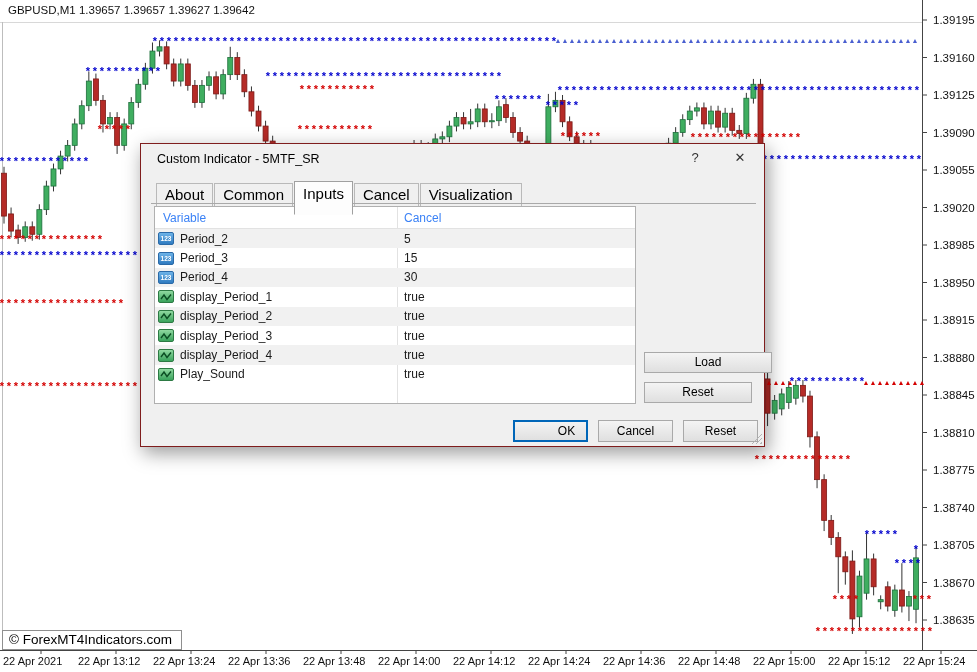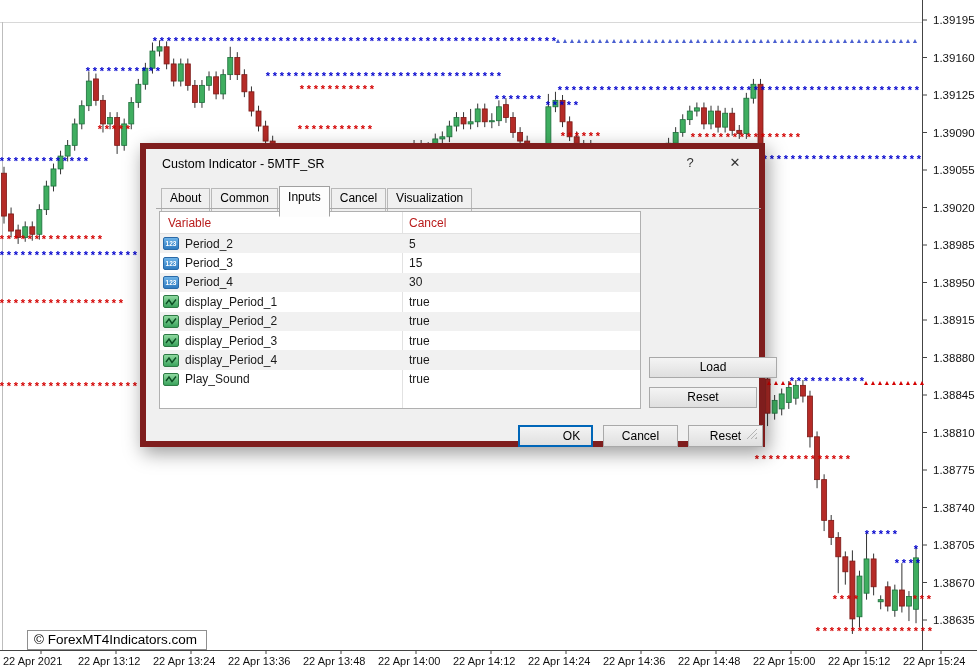--- a/index.html
+++ b/index.html
@@ -2,43 +2,43 @@
 <html><head>
 <meta charset="utf-8">
 <style>
   html,body{margin:0;padding:0;background:#fff;}
   #stage{position:relative;width:977px;height:672px;background:#fff;overflow:hidden;
          font-family:"Liberation Sans",sans-serif;}
   #chart-svg{position:absolute;left:0;top:0;}
   #chart-svg text{font-family:"Liberation Sans",sans-serif;}
   #ohlc-title{position:absolute;left:8px;top:4px;font-size:11.5px;color:#111;z-index:2;}
   #watermark{position:absolute;left:2px;top:630px;background:#fff;border:1px solid #8f8f8f;
-             padding:1px 9px 2px 6px;font-size:13.5px;color:#000;z-index:2;margin-left:25px;}
+             padding:1px 9px 2px 6px;font-size:13.5px;color:#000;z-index:2;}
   
   #dialog{position:absolute;left:140px;top:143px;width:625px;height:304px;background:#f0f0f0;
-          border:6px solid #7f1d1d;box-shadow:3px 6px 18px rgba(0,0,0,.40);z-index:10;
+          border:1px solid #7f1d1d;box-shadow:3px 6px 18px rgba(0,0,0,.40);z-index:10;
           font-size:12px;color:#000;box-sizing:border-box;}
   #dlg-titlebar{position:relative;height:30px;}
   #dlg-title{position:absolute;left:16px;top:8px;font-size:12.5px;}
   .dlg-sysbtn{position:absolute;top:6px;width:22px;height:18px;text-align:center;
               font-size:13px;color:#333;cursor:default;}
   #dlg-help{right:58px;}
   #dlg-close{right:13px;}
   
   #tabs{position:absolute;left:15px;top:38px;height:19px;}
   .tab{display:inline-block;padding:2px 8px 12px 8px;margin-right:1px;border:1px solid #b9b9b9;
-       border-bottom:1px solid #a9a9a9;background:#f0f0f0;font-size:12px;position:relative;}
+       border-bottom:1px solid #a9a9a9;background:#f0f0f0;font-size:15px;position:relative;}
   .tab.active{background:#fdfdfd;border:1px solid #a0a0a0;border-bottom:1px solid #fdfdfd;
        padding-top:3px;top:-1px;z-index:3;}
   #tabline{position:absolute;left:10px;top:59px;width:605px;border-top:1px solid #a9a9a9;}
   
   #ptable{position:absolute;left:13px;top:62px;width:482px;height:198px;background:#fff;
           border:1px solid #b0b0b0;box-sizing:border-box;}
   #ptable .colsep{position:absolute;left:242px;top:0;bottom:0;border-left:1px solid #e2e2e2;}
-  #phead{position:relative;height:21px;border-bottom:1px solid #e2e2e2;display:flex;align-items:center;color:#b91c1c;}
+  #phead{position:relative;height:21px;border-bottom:1px solid #e2e2e2;display:flex;align-items:center;color:#3b82f6;}
   #phead .h1{padding-left:8px;}
   #phead .h2{position:absolute;left:249px;}
   .trow{position:relative;height:19.4px;display:flex;align-items:center;}
   .trow.alt{background:#f1f1f1;}
   .picon{width:14px;height:11px;margin:0 6px 0 3px;border-radius:2px;flex:0 0 auto;
          display:inline-flex;align-items:center;justify-content:center;}
   .picon.int{background:linear-gradient(#6db3e8,#2f7bc0);border:1px solid #2a6aa8;
              color:#fff;font-size:6.5px;font-weight:bold;letter-spacing:0;}
   .picon.bool{background:linear-gradient(#8fd9a0,#3aa35c);border:1px solid #2d7a44;}
   .pname{color:#1a1a1a;}
@@ -834,20 +834,21 @@
       <line x1="716" y1="650" x2="716" y2="654" stroke="#444"></line>
       <text x="678" y="665" fill="#111111" font-size="11">22 Apr 14:48</text>
       <line x1="791" y1="650" x2="791" y2="654" stroke="#444"></line>
       <text x="753" y="665" fill="#111111" font-size="11">22 Apr 15:00</text>
       <line x1="866" y1="650" x2="866" y2="654" stroke="#444"></line>
       <text x="828" y="665" fill="#111111" font-size="11">22 Apr 15:12</text>
       <line x1="941" y1="650" x2="941" y2="654" stroke="#444"></line>
       <text x="903" y="665" fill="#111111" font-size="11">22 Apr 15:24</text>
     </svg>
 
+  <div id="ohlc-title">GBPUSD,M1  1.39657 1.39657 1.39627 1.39642</div>
 
   <div id="watermark">© ForexMT4Indicators.com</div>
 
   <div id="dialog">
     <div id="dlg-titlebar">
       <span id="dlg-title">Custom Indicator - 5MTF_SR</span>
       <span id="dlg-help" class="dlg-sysbtn">?</span>
       <span id="dlg-close" class="dlg-sysbtn">✕</span>
     </div>
 

